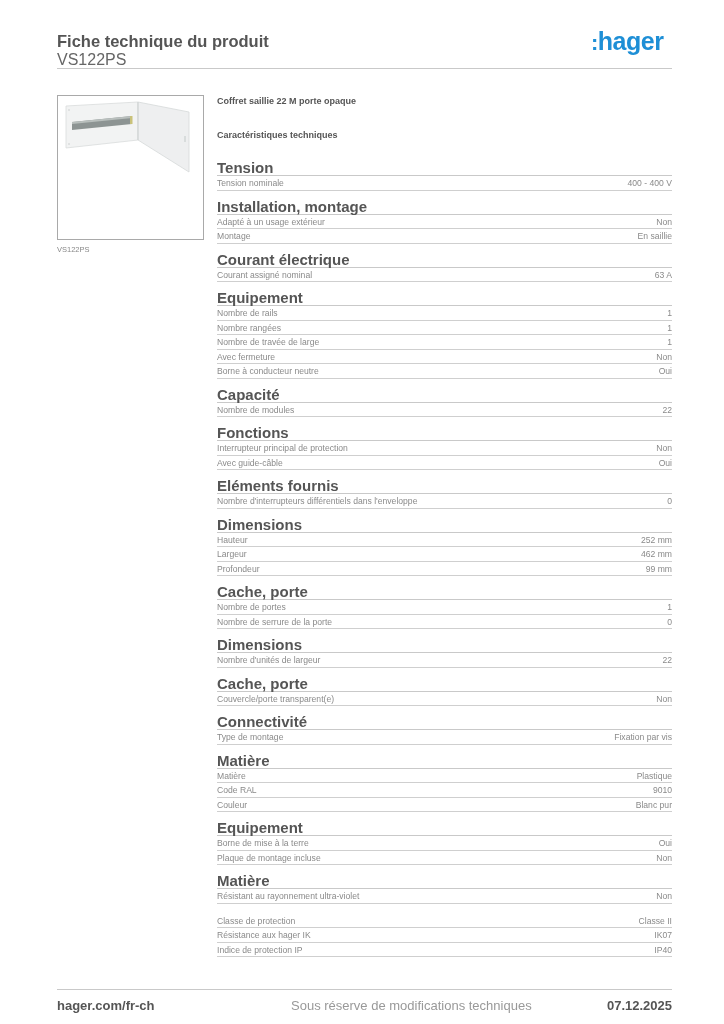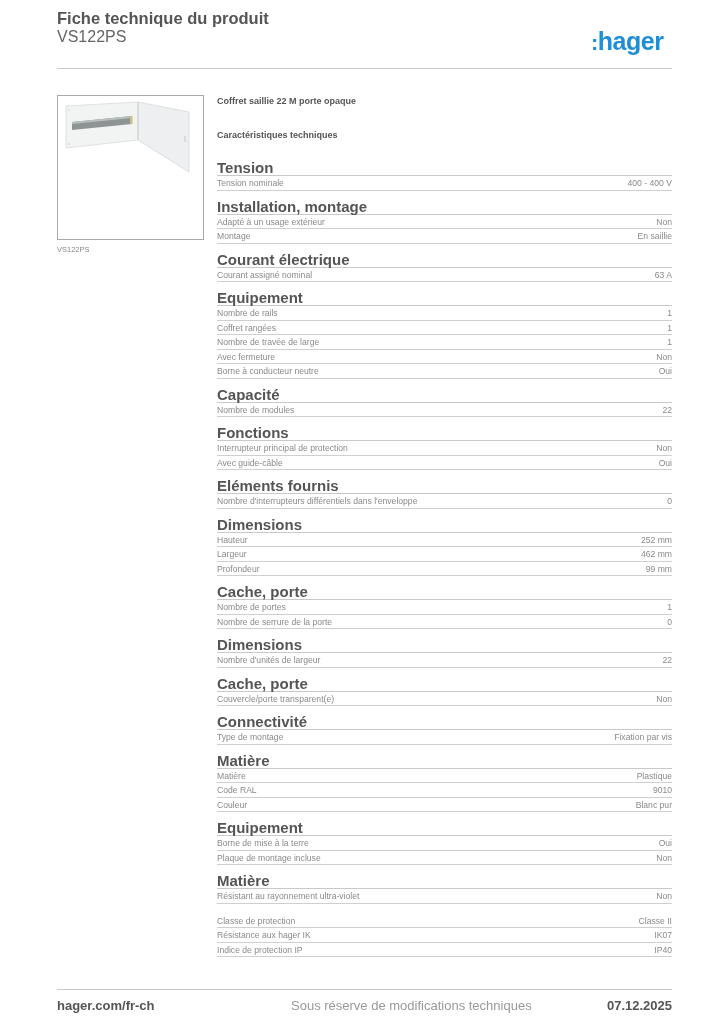--- a/index.html
+++ b/index.html
@@ -1,18 +1,18 @@
 <!DOCTYPE html>
 <html><head>
 <meta charset="utf-8">
 <style>
   html, body { margin:0; padding:0; background:#fff; }
   body { width:724px; height:1024px; position:relative; overflow:hidden;
          font-family:"Liberation Sans", sans-serif; color:#555; }
-  .header { position:absolute; left:57px; top:9px; }
+  .header { position:absolute; left:57px; top:32px; }
   .title { font-size:16.5px; font-weight:bold; color:#555; line-height:19px; }
   .subtitle { font-size:16px; color:#666; line-height:18px; }
   .logo { position:absolute; left:591px; top:26px; font-size:25px; font-weight:bold;
           color:#1e8fd6; letter-spacing:-0.5px; line-height:30px; }
   .logo .colon { font-size:22px; }
   .rule-top { position:absolute; left:57px; top:68px; width:615px; height:1px; background:#c9c9c9; }
   .photo { position:absolute; left:57px; top:95px; width:145px; height:143px;
            border:1px solid #a9a9a9; background:#fff; }
   .photo svg { display:block; }
   .photo-caption { position:absolute; left:57px; top:245px; font-size:7.5px; color:#888; }
@@ -90,21 +90,21 @@
           <span class="val">63 A</span>
         </div>
       </div>
       <div class="section">
         <div class="section-title">Equipement</div>
         <div class="row">
           <span>Nombre de rails</span>
           <span class="val">1</span>
         </div>
         <div class="row">
-          <span>Coffret rangées</span>
+          <span>Nombre rangées</span>
           <span class="val">1</span>
         </div>
         <div class="row">
           <span>Nombre de travée de large</span>
           <span class="val">1</span>
         </div>
         <div class="row">
           <span>Avec fermeture</span>
           <span class="val">Non</span>
         </div>

